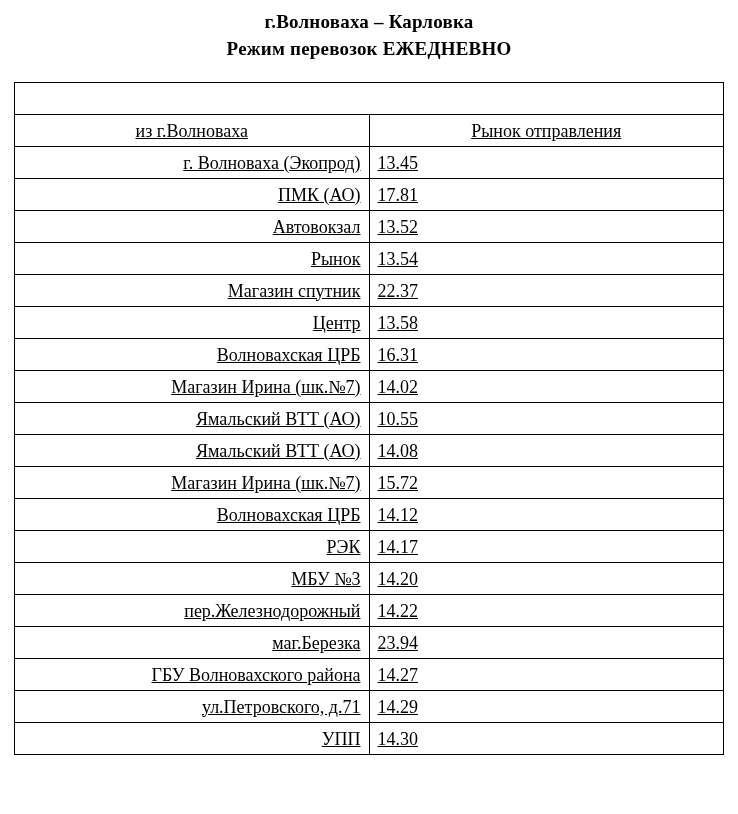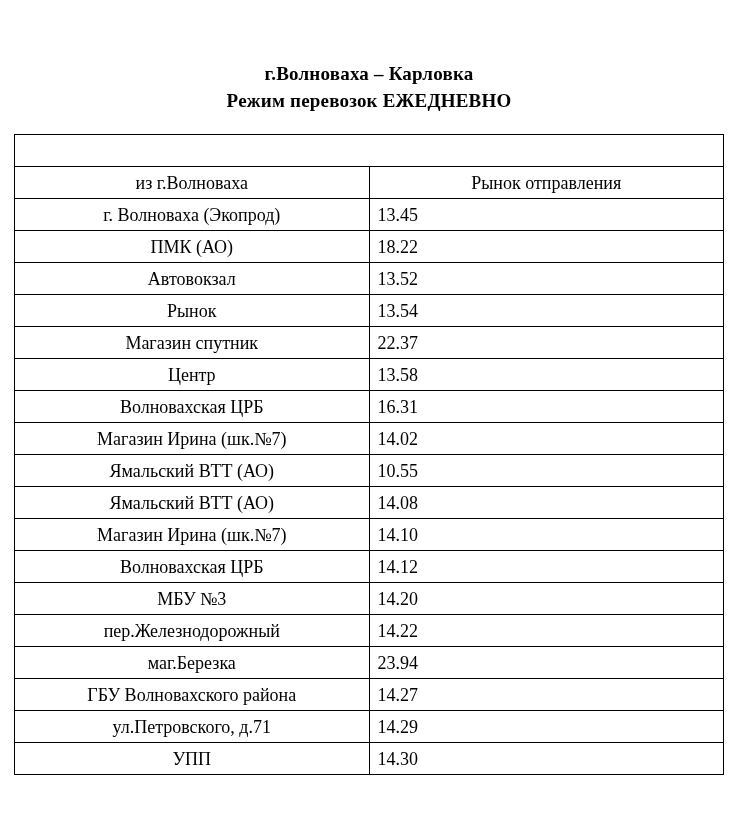--- a/index.html
+++ b/index.html
@@ -15,22 +15,21 @@
     overflow: hidden;
   }
   .page {
     width: 738px;
     height: 814px;
     position: relative;
     box-sizing: border-box;
   }
   .title-block {
     text-align: center;
-    padding-top: 24px;
-    margin-top: 36px;
+    padding-top: 8px;
   }
   .title-line {
     font-family: "Liberation Serif", serif;
     font-weight: bold;
     font-size: 19px;
     line-height: 27px;
     letter-spacing: 0.2px;
   }
   .table-wrap {
     margin: 20px 14px 0 14px;
@@ -41,31 +40,32 @@
     table-layout: fixed;
   }
   table.schedule td {
     border: 1px solid #000000;
     font-size: 18px;
     line-height: 20px;
     height: 31px;
     padding: 0 8px;
     vertical-align: middle;
     font-family: "Liberation Serif", serif;
+    text-decoration: underline;
   }
   .spacer-row td {
     height: 30px;
   }
   .head-row td {
     text-align: center;
     font-size: 18px;
   }
   .col-stop {
     width: 399px;
-    text-align: center;
+    text-align: right;
   }
   .col-time {
     width: 309px;
   }
 </style>
 </head>
 <body>
 
 <div class="page">
 
@@ -83,21 +83,21 @@
         <tr class="head-row">
           <td class="col-stop">из г.Волноваха</td>
           <td class="col-time">Рынок отправления</td>
         </tr>
       <tr>
             <td class="col-stop">г. Волноваха (Экопрод)</td>
             <td class="col-time">13.45</td>
           </tr>
           <tr>
             <td class="col-stop">ПМК (АО)</td>
-            <td class="col-time">18.22</td>
+            <td class="col-time">17.81</td>
           </tr>
           <tr>
             <td class="col-stop">Автовокзал</td>
             <td class="col-time">13.52</td>
           </tr>
           <tr>
             <td class="col-stop">Рынок</td>
             <td class="col-time">13.54</td>
           </tr>
           <tr>
@@ -119,25 +119,29 @@
           <tr>
             <td class="col-stop">Ямальский ВТТ (АО)</td>
             <td class="col-time">10.55</td>
           </tr>
           <tr>
             <td class="col-stop">Ямальский ВТТ (АО)</td>
             <td class="col-time">14.08</td>
           </tr>
           <tr>
             <td class="col-stop">Магазин Ирина (шк.№7)</td>
-            <td class="col-time">14.10</td>
+            <td class="col-time">15.72</td>
           </tr>
           <tr>
             <td class="col-stop">Волновахская ЦРБ</td>
             <td class="col-time">14.12</td>
+          </tr>
+          <tr>
+            <td class="col-stop">РЭК</td>
+            <td class="col-time">14.17</td>
           </tr>
           <tr>
             <td class="col-stop">МБУ №3</td>
             <td class="col-time">14.20</td>
           </tr>
           <tr>
             <td class="col-stop">пер.Железнодорожный</td>
             <td class="col-time">14.22</td>
           </tr>
           <tr>

